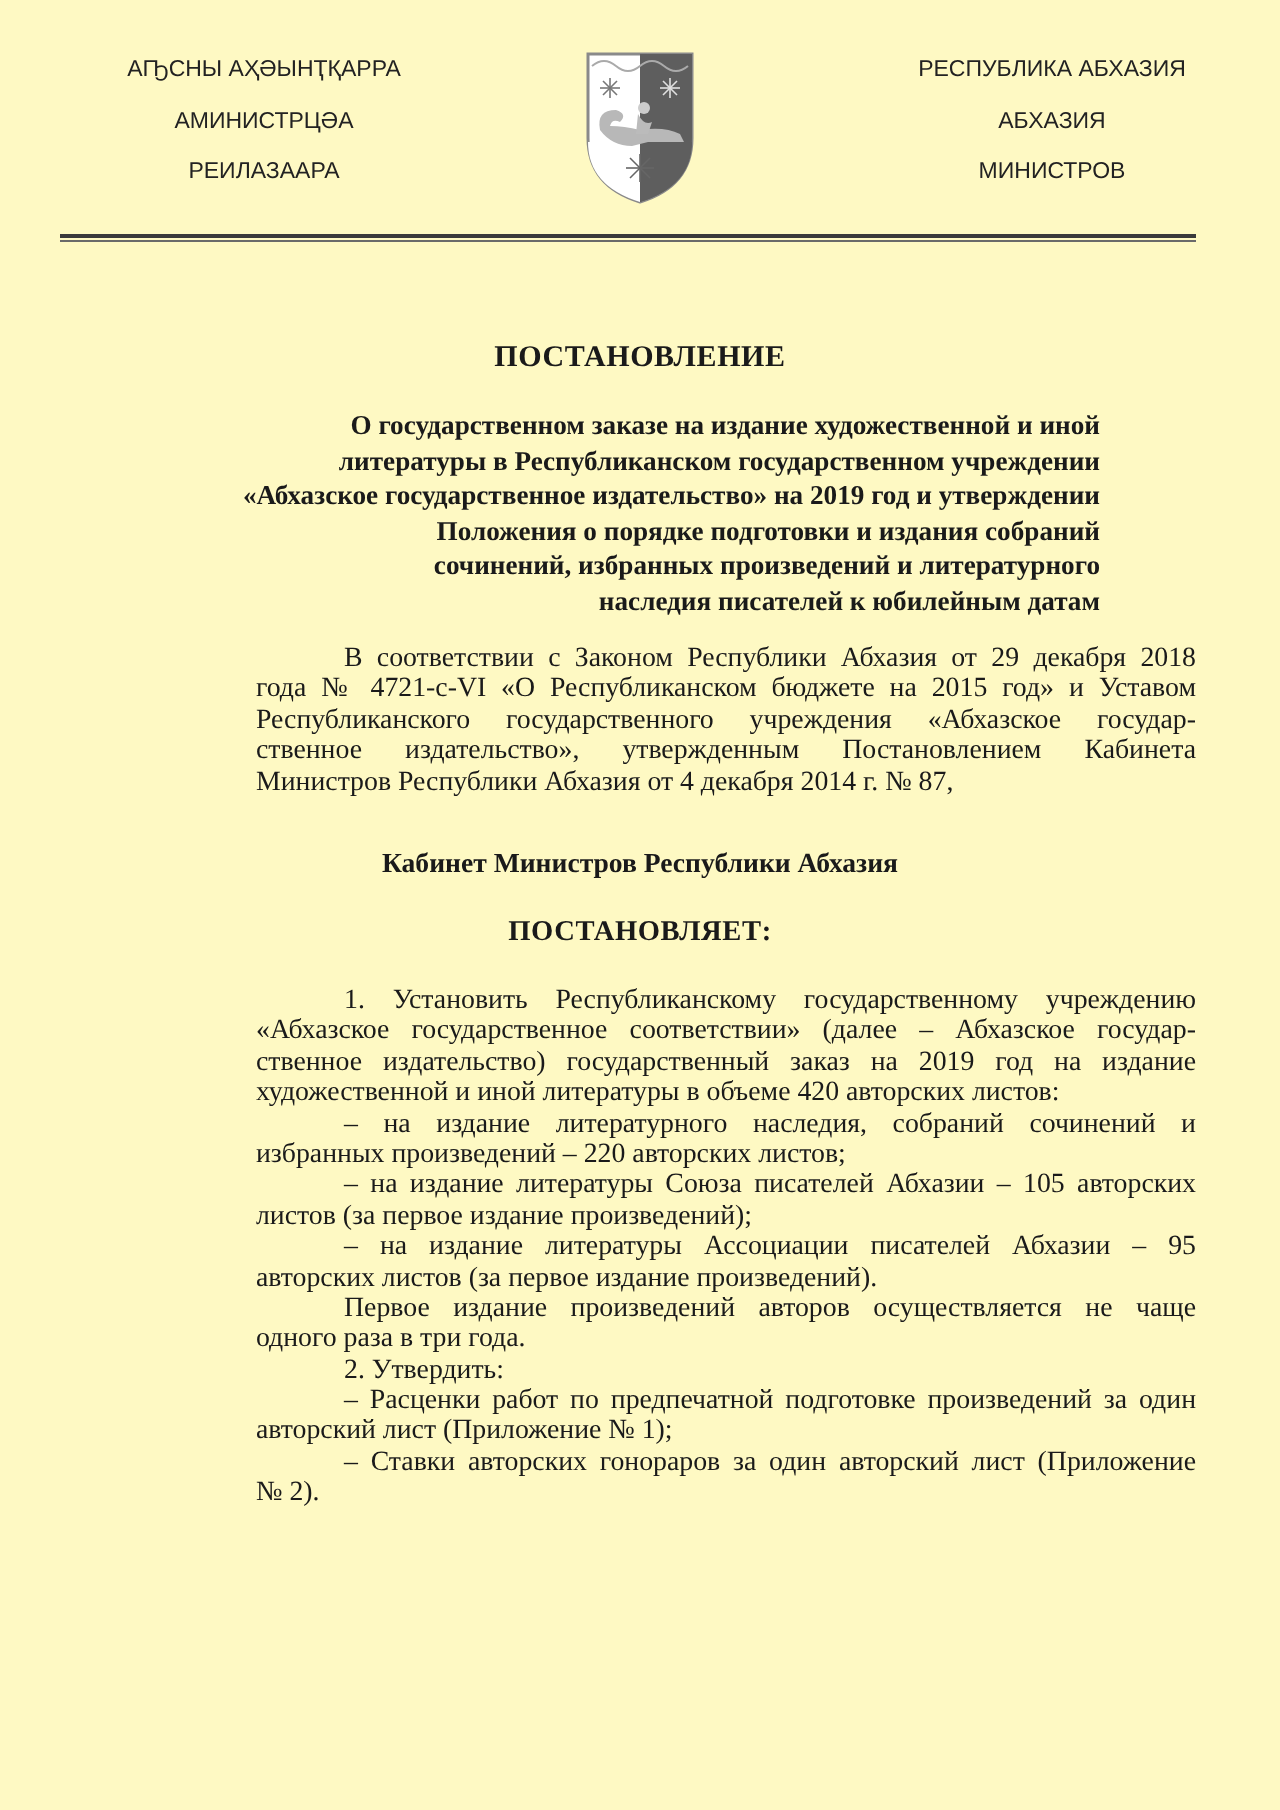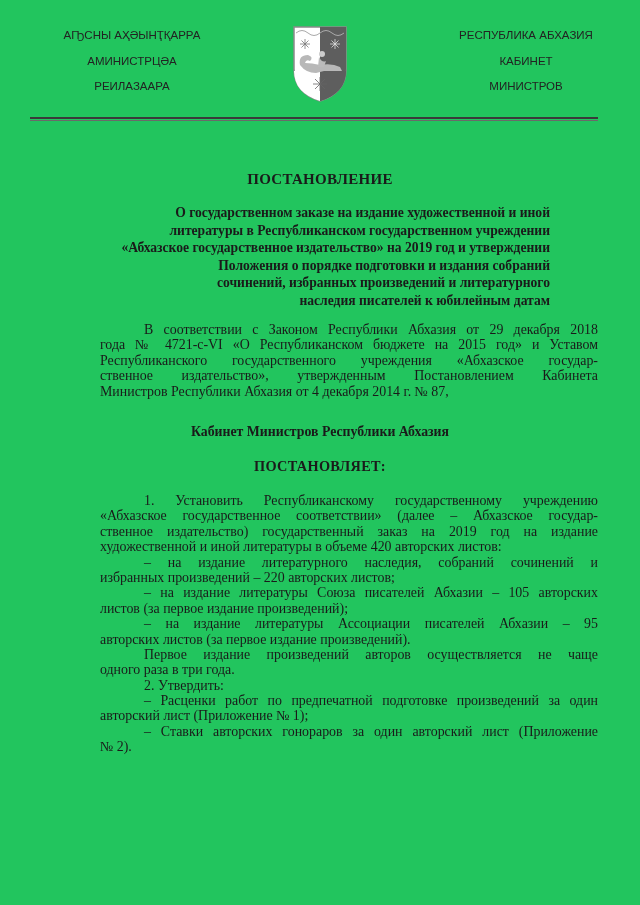--- a/index.html
+++ b/index.html
@@ -1,20 +1,20 @@
 <!DOCTYPE html>
 <html><head>
   <meta charset="utf-8">
   <style>
     html, body { margin: 0; padding: 0; background: #ffffff; }
     body {
       width: 640px; height: 905px; position: relative; overflow: hidden;
       color: #1a1a1a;
     }
-    .page { position: absolute; left: 0; top: 0; width: 640px; height: 905px; background: #22c55e; }
+    .page { position: absolute; left: 0; top: 0; width: 640px; height: 905px; background: #fef9c3; }
 
     
     .hdr-col { position: absolute; top: 28px; width: 200px; text-align: center;
       font-family: "Liberation Sans", sans-serif; font-size: 11.5px; color: #222; }
     .hdr-col div { height: 25.5px; line-height: 14px; }
     .hdr-left { left: 32px; }
     .hdr-right { left: 426px; }
 
     .emblem { position: absolute; left: 292px; top: 25px; width: 56px; height: 78px; }
 
@@ -25,21 +25,21 @@
     
     .serif { font-family: "Liberation Serif", serif; }
     .title { position: absolute; left: 0; width: 640px; top: 171px; text-align: center;
       font-weight: bold; font-size: 15px; letter-spacing: 0.3px; }
     .subject { position: absolute; left: 90px; width: 460px; top: 204px; text-align: right;
       font-weight: bold; font-size: 13.6px; line-height: 17.6px; }
     .subject div { white-space: nowrap; }
 
     .para { position: absolute; left: 100px; width: 498px; font-size: 13.9px; line-height: 15.4px;
       text-align: justify; }
-    .line { display: block; white-space: nowrap; text-align-last: justify; height: 15.4px; }
+    .line { display: block; white-space: nowrap; text-align-last: justify; height: 15.4px; margin-left: 28px; }
     .line.last { text-align-last: left; }
     .ind { padding-left: 44px; }
 
     .centerbold { position: absolute; left: 0; width: 640px; text-align: center; font-weight: bold; font-size: 13.8px; }
     .cab { top: 424px; }
     .post { top: 458px; font-size: 14.3px; letter-spacing: 0.3px; }
   </style>
 </head>
 <body>
 
@@ -75,21 +75,21 @@
     <g stroke="#666" stroke-width="0.8">
       <line x1="28" y1="52" x2="28" y2="66"></line>
         <line x1="21" y1="59" x2="35" y2="59"></line>
       <line x1="23" y1="54" x2="33" y2="64"></line>
         <line x1="33" y1="54" x2="23" y2="64"></line>
     </g>
   </svg>
 
   <div class="hdr-col hdr-right">
     <div>РЕСПУБЛИКА АБХАЗИЯ</div>
-    <div>КАБИНЕТ</div>
+    <div>АБХАЗИЯ</div>
     <div>МИНИСТРОВ</div>
   </div>
 
   <div class="rule rule1"></div>
   <div class="rule rule2"></div>
 
   <div class="title serif">ПОСТАНОВЛЕНИЕ</div>
 
   <div class="subject serif">
     <div>О государственном заказе на издание художественной и иной</div>

